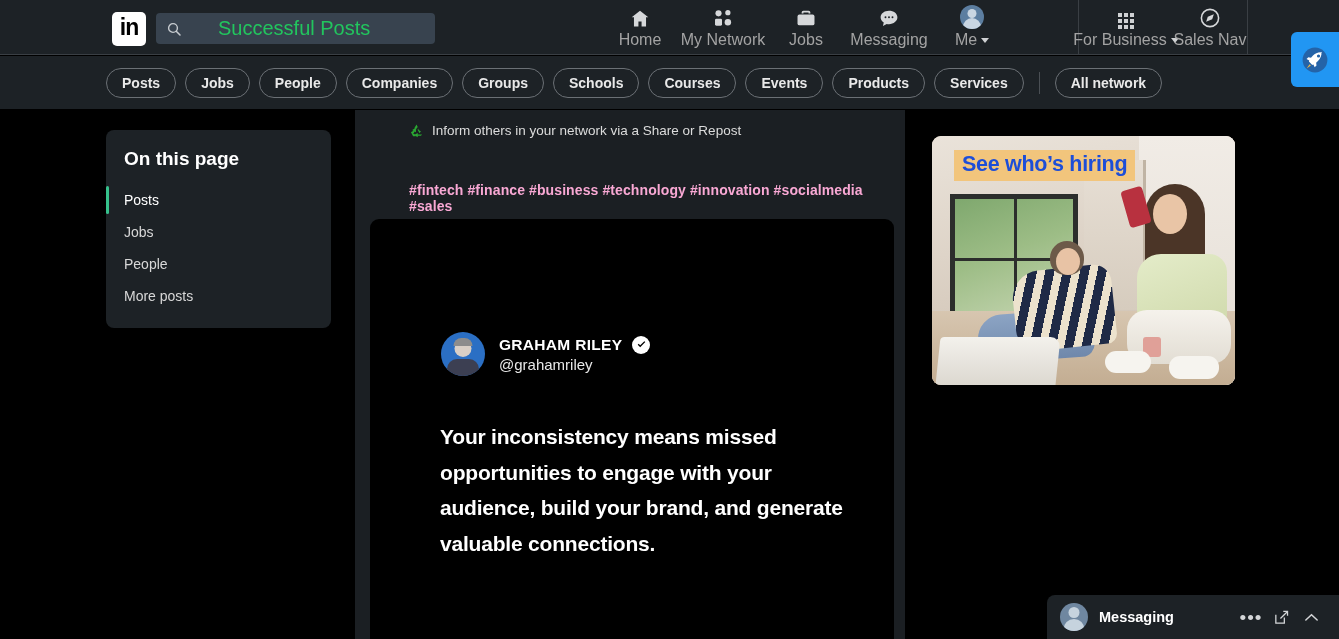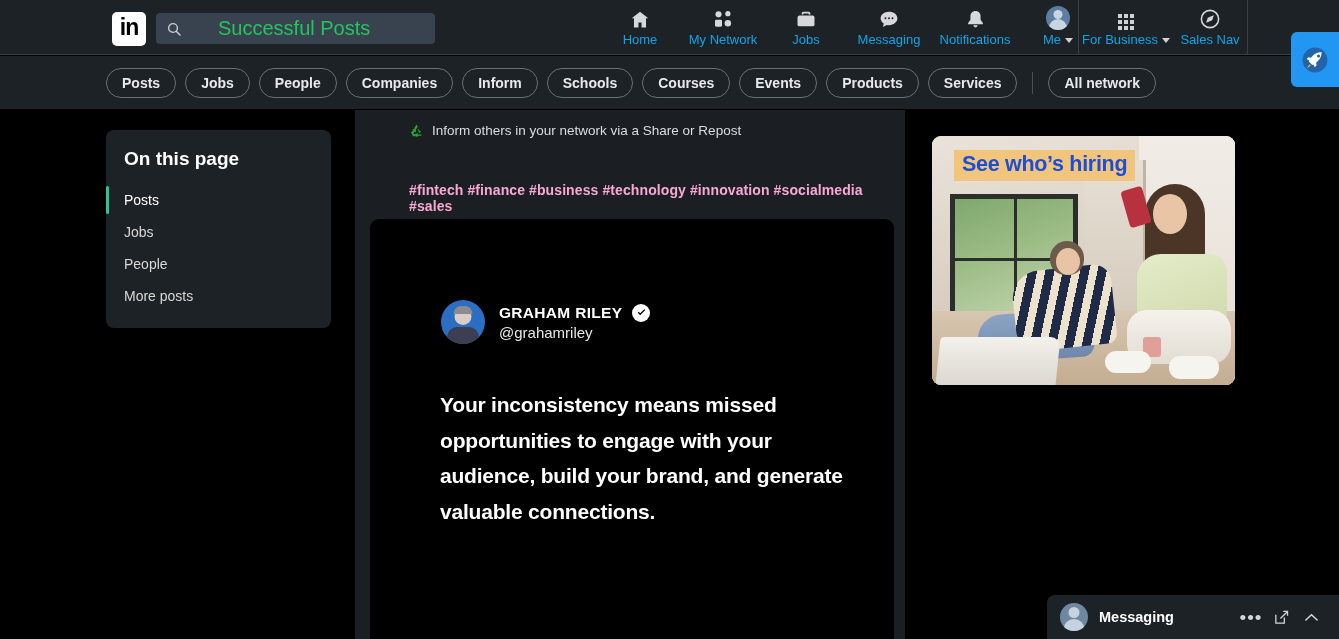--- a/index.html
+++ b/index.html
@@ -98,22 +98,22 @@
     cursor: pointer;
   }
   .nav-item .nav-ico {
     height: 22px;
     display: flex;
     align-items: flex-end;
     justify-content: center;
     margin-bottom: 2px;
   }
   .nav-label {
-    font-size: 13px;
-    color: #0ea5e9;
+    font-size: 16px;
+    color: #a3a3a3;
     white-space: nowrap;
     font-family: "Liberation Sans", sans-serif;
   }
   .nav-item.wide { width: 86px; }
 
   .nav-divider {
     position: absolute;
     width: 1px;
     height: 55px;
     background: #3a3f44;
@@ -299,20 +299,21 @@
     height: 420px;
     background: #000000;
     border-radius: 9px 9px 0 0;
     overflow: hidden;
   }
   .post-author {
     display: flex;
     align-items: center;
     padding: 81px 0 0 71px;
     gap: 14px;
+    margin-top: 32px;
   }
   .author-avatar {
     width: 44px; height: 44px;
     border-radius: 50%;
     background: #2b6fc4;
     overflow: hidden;
     position: relative;
     flex: 0 0 44px;
   }
   .author-avatar .head {
@@ -620,29 +621,20 @@
           <svg width="22" height="21" viewBox="0 0 24 24">
             <path fill="#d6d8da" d="M12 3.2c-5.3 0-9.6 3.3-9.6 7.5 0 2.4 1.4 4.5 3.6 5.9l-.9 3.9 4.3-2.3c.8.2 1.7.3 2.6.3 5.3 0 9.6-3.4 9.6-7.8S17.3 3.2 12 3.2z"></path>
             <circle cx="8" cy="10.6" r="1.1" fill="#1d2226"></circle>
             <circle cx="12" cy="10.6" r="1.1" fill="#1d2226"></circle>
             <circle cx="16" cy="10.6" r="1.1" fill="#1d2226"></circle>
           </svg>
         </span>
         <span class="nav-label">Messaging</span>
       </div>
 
-      <div class="nav-item wide">
-        <span class="nav-ico">
-          <svg width="21" height="21" viewBox="0 0 24 24">
-            <path fill="#d6d8da" d="M12 2.4c-3.4 0-5.8 2.5-5.8 5.8v4.2L3.6 16v1.4h16.8V16l-2.6-3.6V8.2c0-3.3-2.4-5.8-5.8-5.8z"></path>
-            <path fill="#d6d8da" d="M9.6 18.7a2.4 2.4 0 0 0 4.8 0z"></path>
-          </svg>
-        </span>
-        <span class="nav-label">Notifications</span>
-      </div>
 
       <div class="nav-item">
         <span class="nav-ico">
           <span class="avatar-circle"></span>
         </span>
         <span class="nav-label">
           <span>Me</span><i class="caret"></i>
         </span>
       </div>
     </div>
@@ -688,21 +680,21 @@
       <path fill="#ffffff" d="M28.8 10.5c-4.6-.6-8.5 1.1-11.6 4.3l-2.2 2.3-3.3-.5-2.3 2.3 3.4 1.6c-.3.8-.4 1.4-.4 1.4l4.2 4.2s.6-.1 1.4-.4l1.6 3.4 2.3-2.3-.5-3.3 2.3-2.2c3.2-3.1 4.9-7 4.3-11.6zM24.4 17a2 2 0 1 1 0-4 2 2 0 0 1 0 4z"></path>
       <path fill="#f5b83d" d="m13.3 25.3-3.8 5.3 5.3-3.8z"></path>
     </svg>
   </div>
 
   <div class="filterbar">
     <div class="pill">Posts</div>
     <div class="pill">Jobs</div>
     <div class="pill">People</div>
     <div class="pill">Companies</div>
-    <div class="pill">Inform</div>
+    <div class="pill">Groups</div>
     <div class="pill">Schools</div>
     <div class="pill">Courses</div>
     <div class="pill">Events</div>
     <div class="pill">Products</div>
     <div class="pill">Services</div>
     <div class="pill-sep"></div>
     <div class="pill">All network</div>
   </div>
 
   <div class="sidebar">

